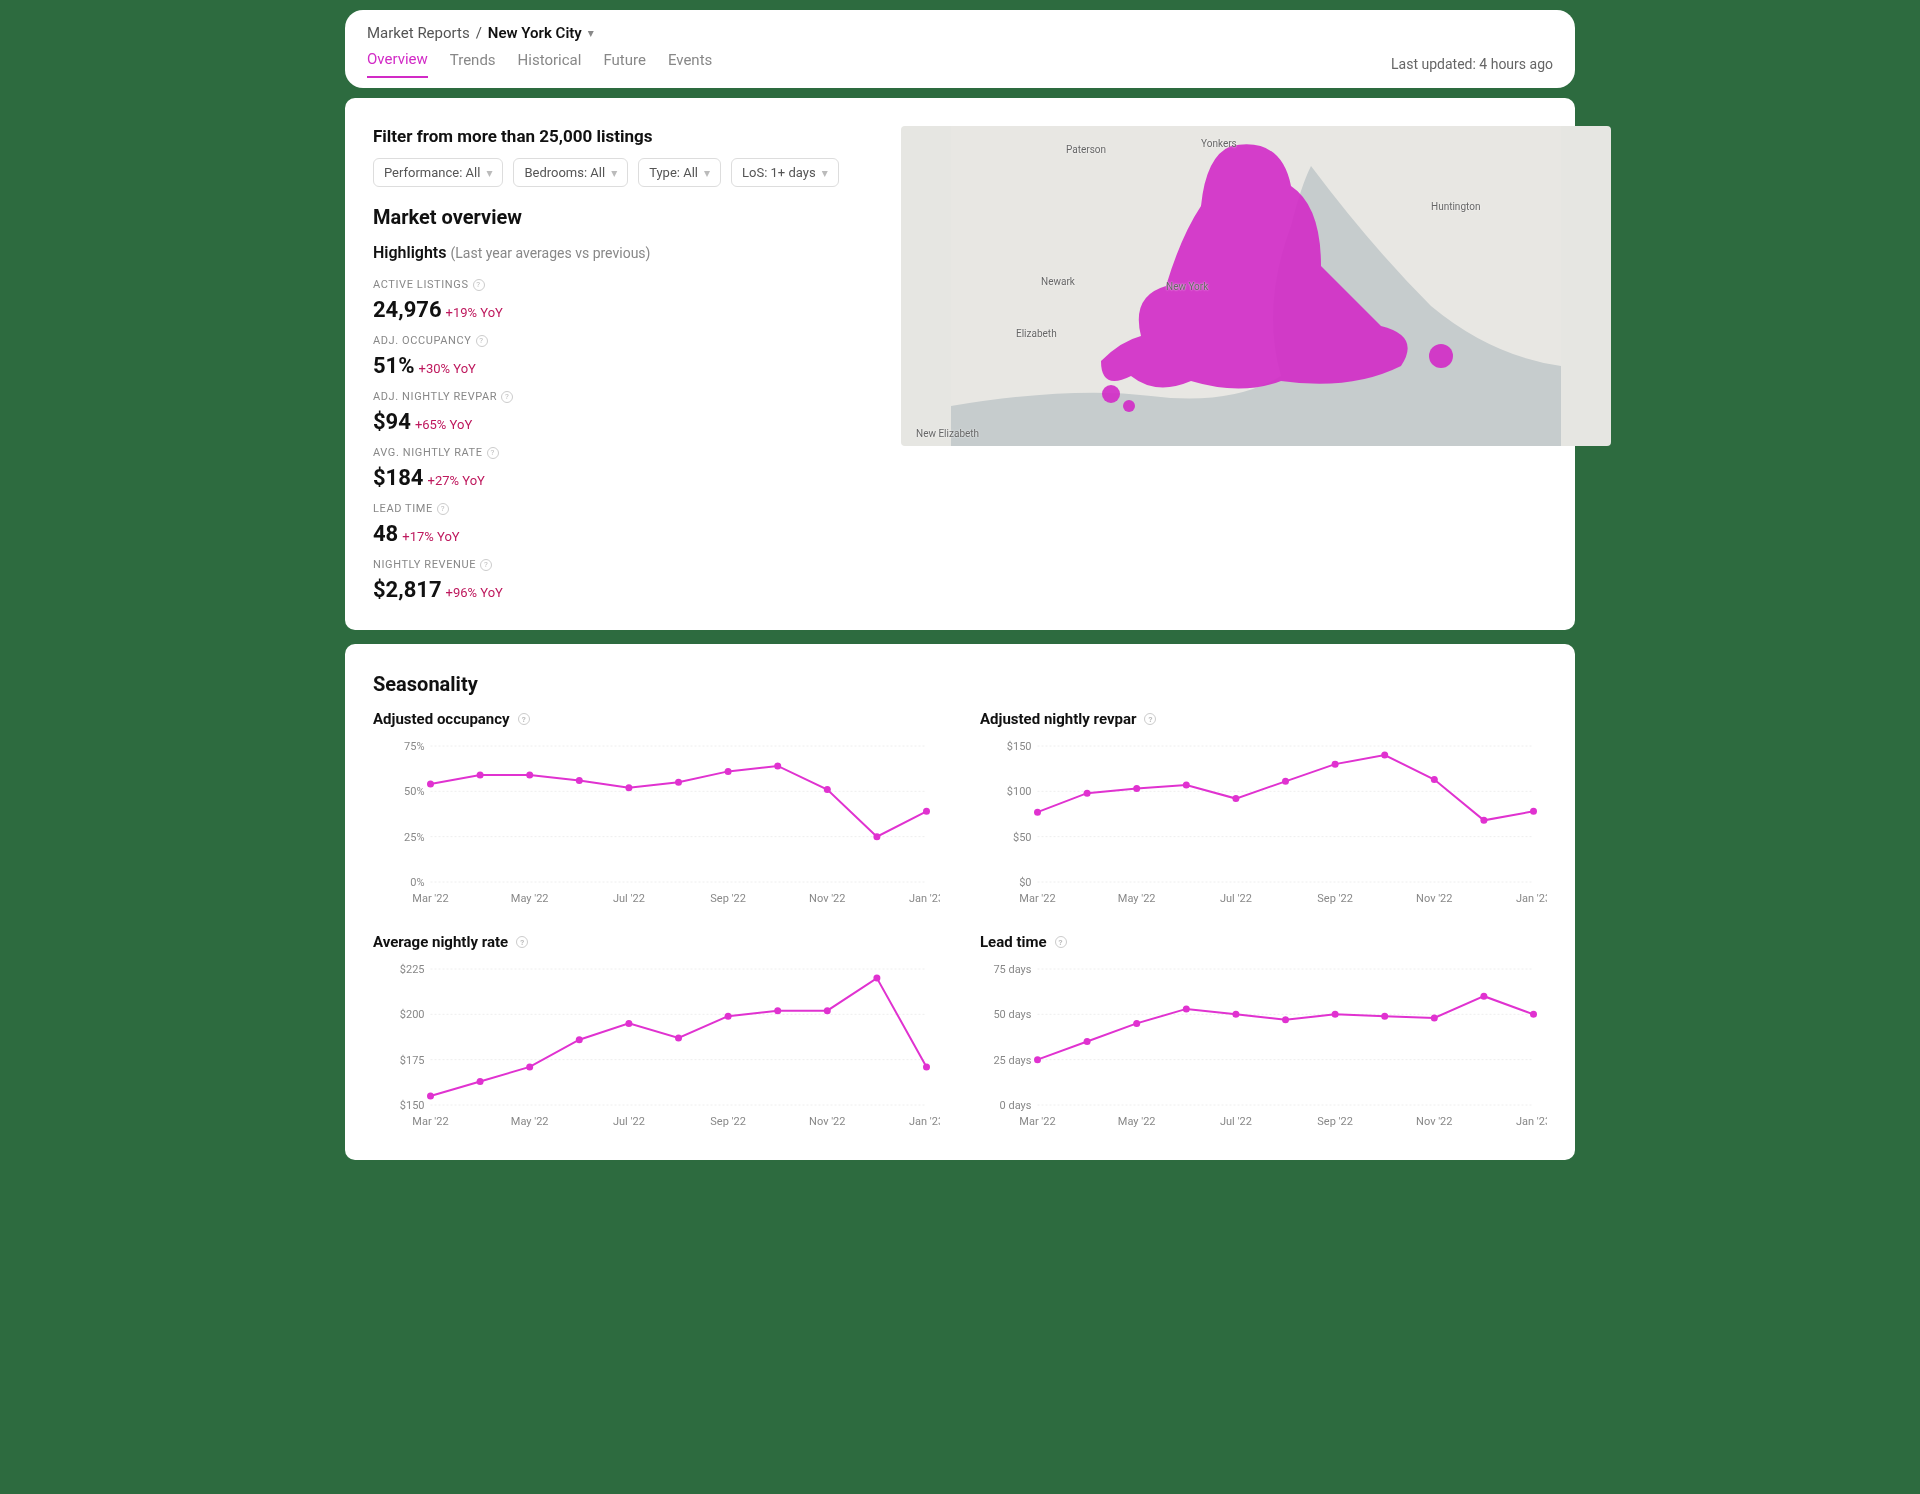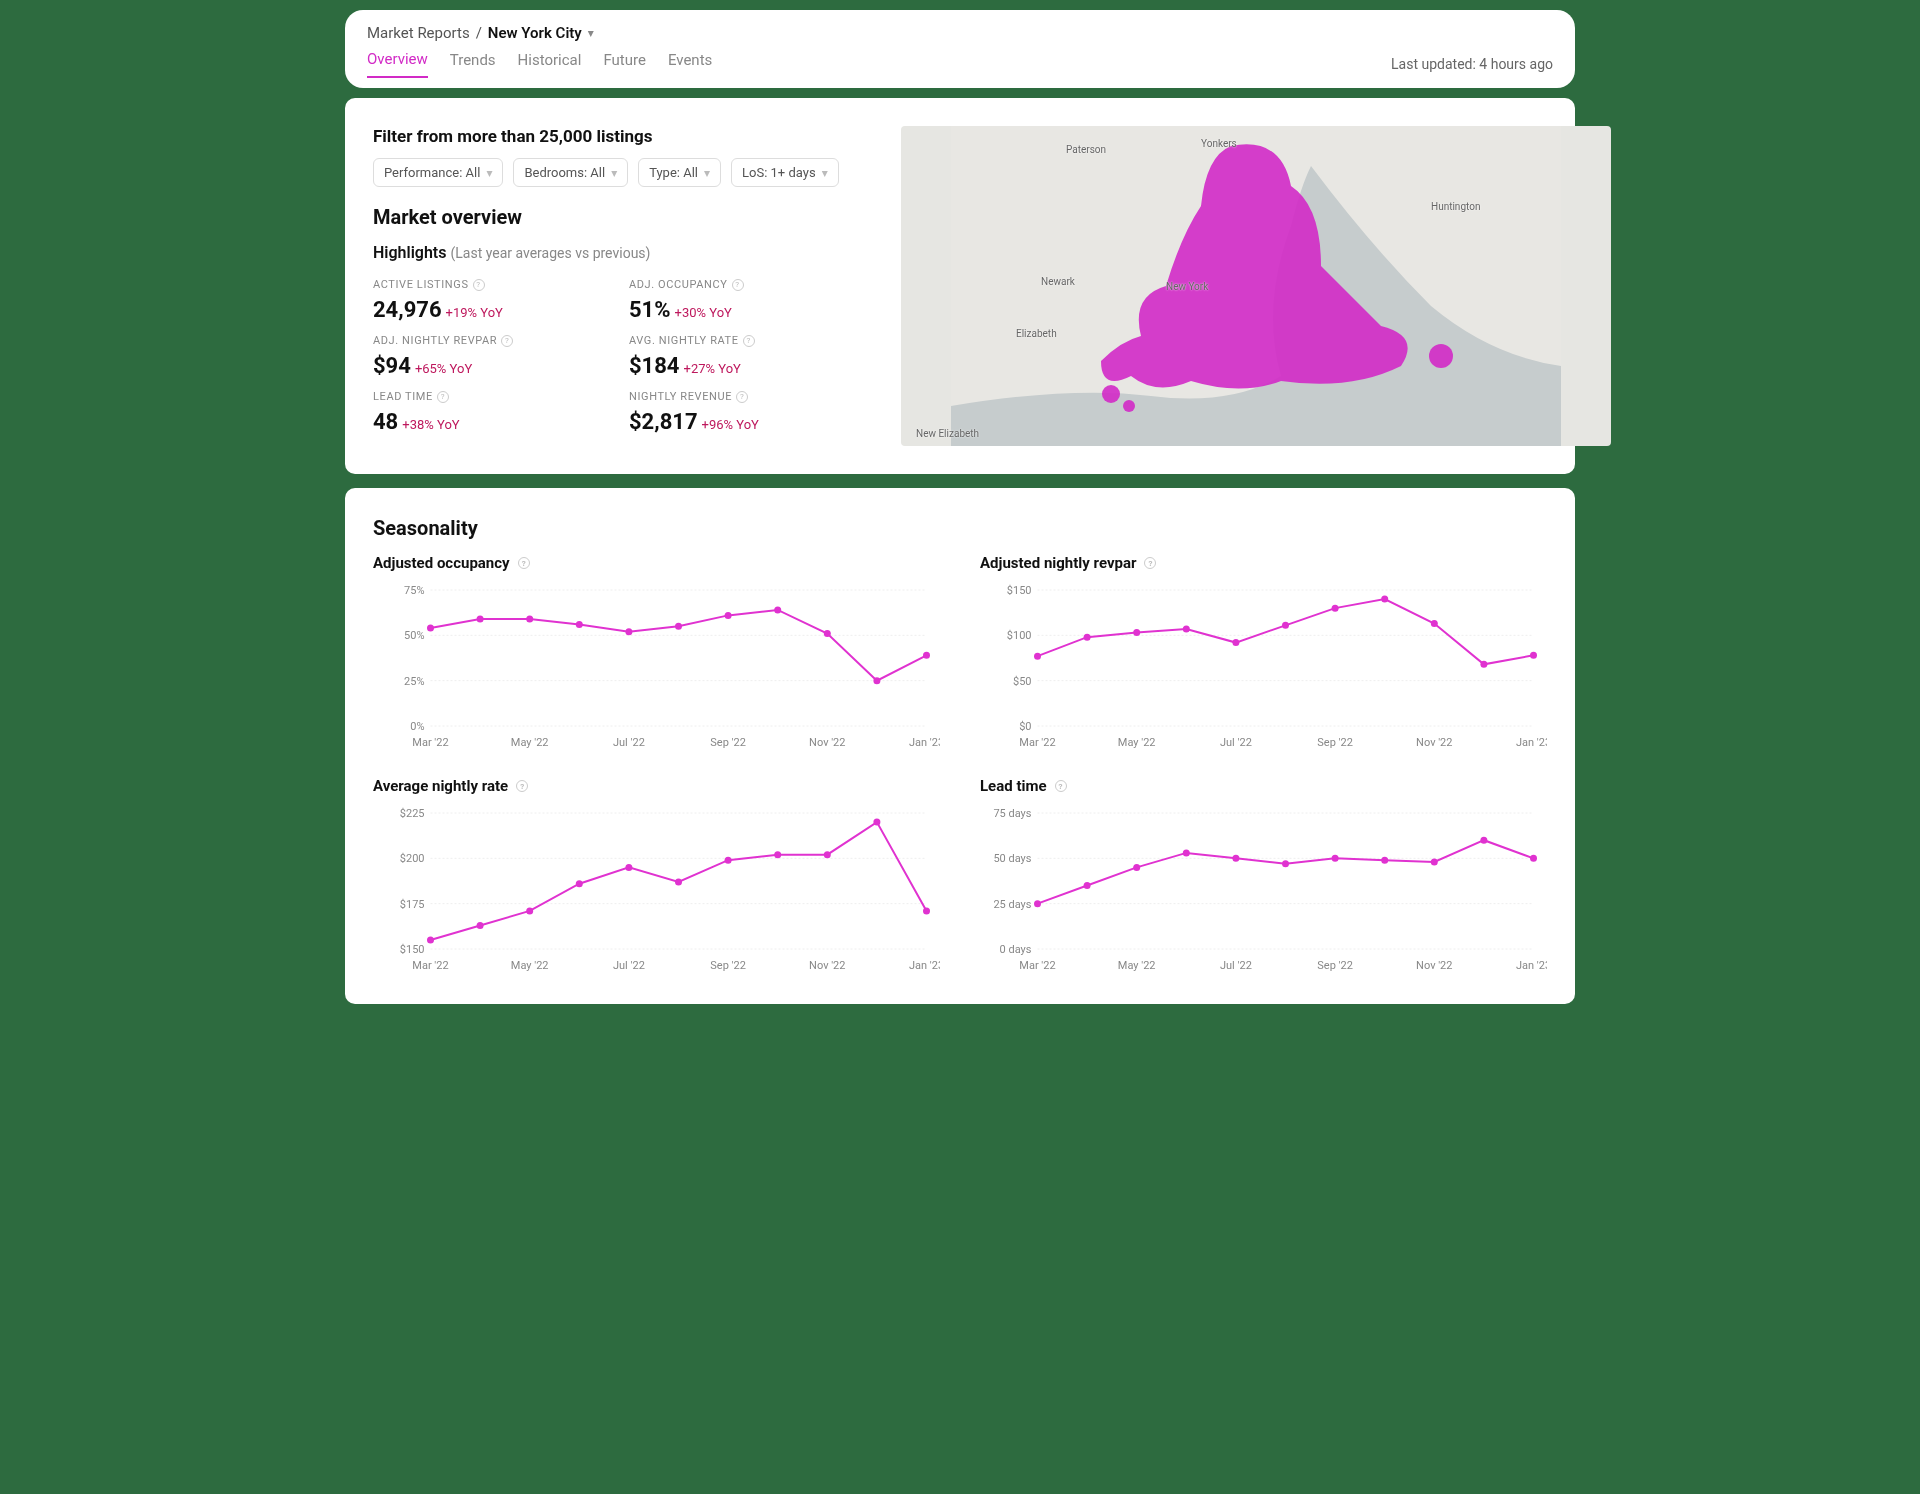--- a/index.html
+++ b/index.html
@@ -89,21 +89,21 @@
     font-weight: 600;
     margin-bottom: 16px;
   }
   .highlights .sub {
     font-weight: 400;
     color: #888;
     font-size: 14px;
   }
   .metrics-grid {
     display: grid;
-    grid-template-columns: repeat(2, 1fr);
+    grid-template-columns: repeat(1, 1fr);
     row-gap: 22px;
     column-gap: 10px;
     gap: 12px;
   }
   .metric-label {
     font-size: 11px;
     letter-spacing: 0.6px;
     color: #888;
     text-transform: uppercase;
     display: flex;
@@ -251,21 +251,21 @@
                 <span>AVG. NIGHTLY RATE</span>
                 <span class="info-icon">?</span>
               </div>
               <div><span class="metric-value">$184</span><span class="metric-yoy">+27% YoY</span></div>
             </div>
             <div>
               <div class="metric-label">
                 <span>LEAD TIME</span>
                 <span class="info-icon">?</span>
               </div>
-              <div><span class="metric-value">48</span><span class="metric-yoy">+38% YoY</span></div>
+              <div><span class="metric-value">48</span><span class="metric-yoy">+17% YoY</span></div>
             </div>
             <div>
               <div class="metric-label">
                 <span>NIGHTLY REVENUE</span>
                 <span class="info-icon">?</span>
               </div>
               <div><span class="metric-value">$2,817</span><span class="metric-yoy">+96% YoY</span></div>
             </div>
           </div>
       </div>

